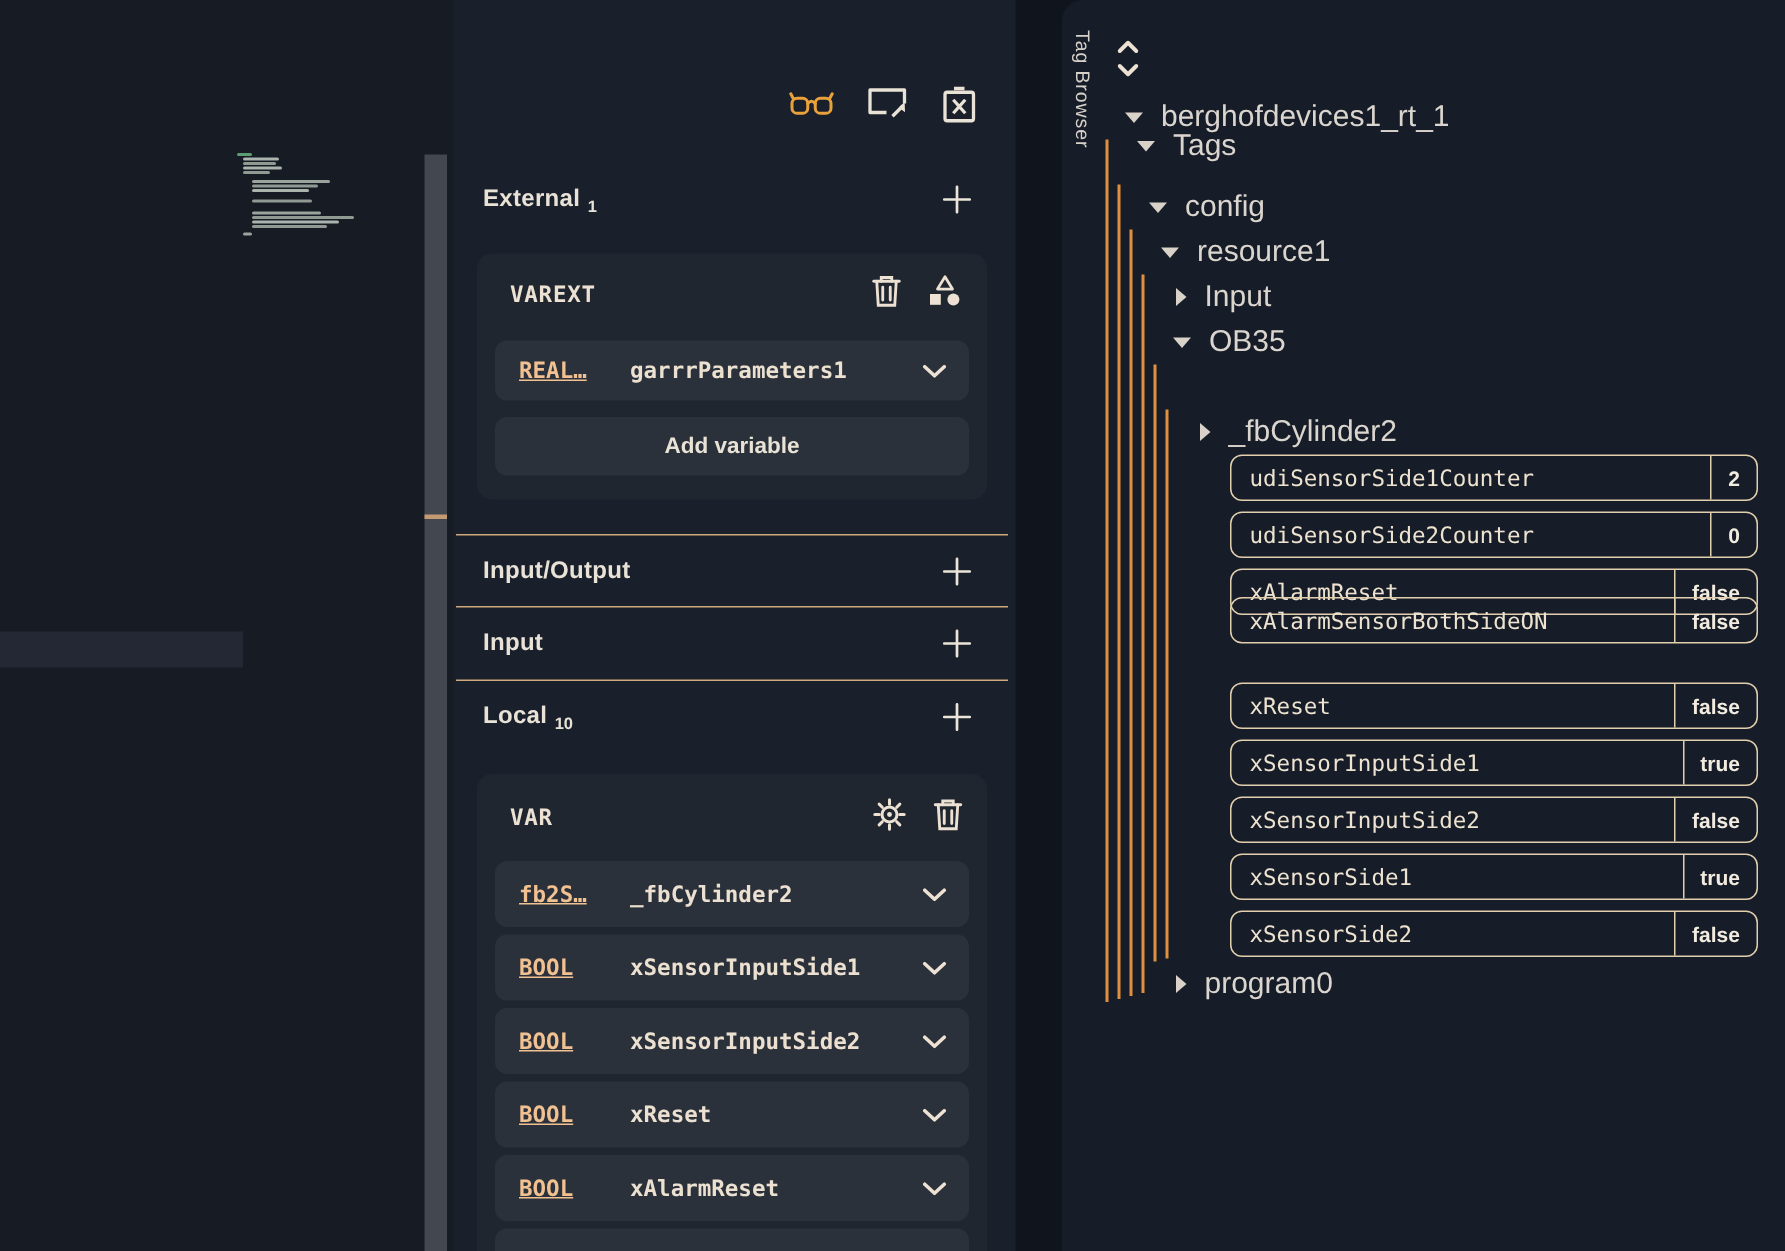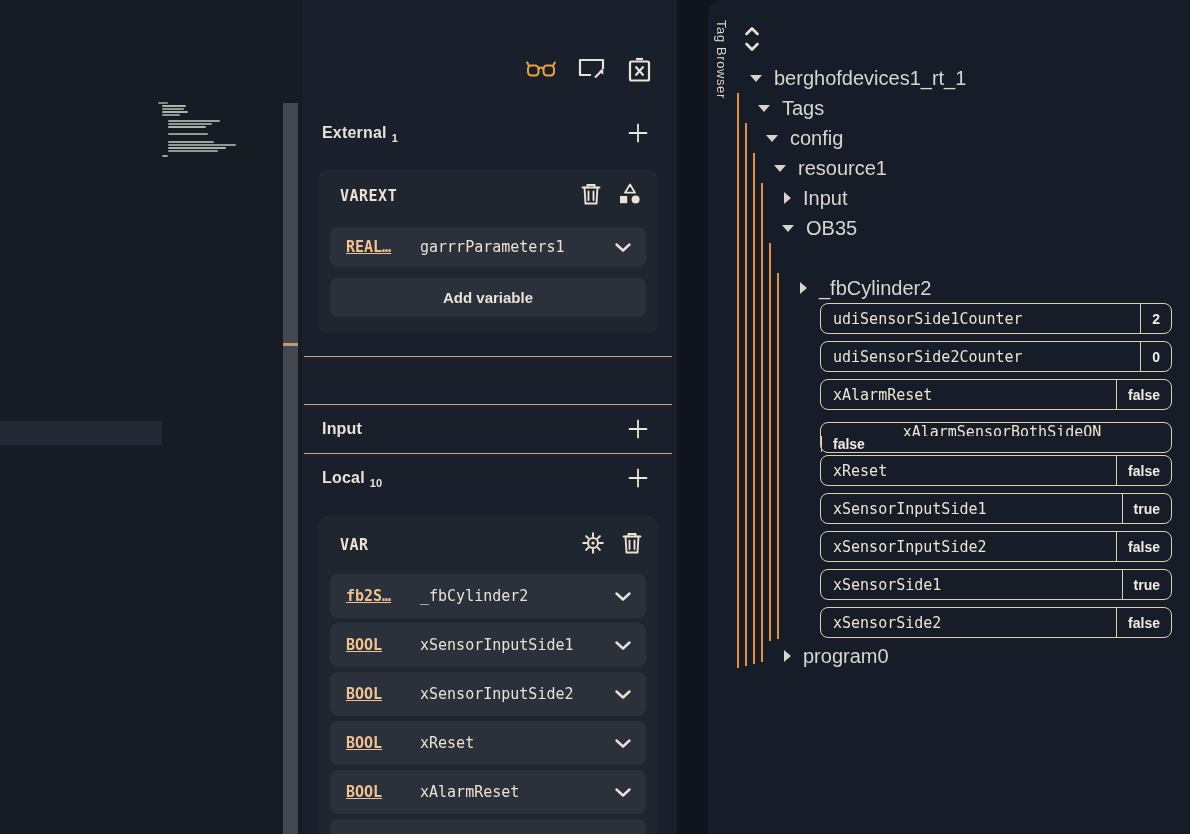--- a/index.html
+++ b/index.html
@@ -2,21 +2,21 @@
 <html><head>
 <meta charset="utf-8">
 <style>
   html,body{margin:0;padding:0;}
   body{
     width:1190px;height:834px;position:relative;overflow:hidden;
     background:#10141d;
     font-family:"Liberation Sans", sans-serif;
     -webkit-font-smoothing:antialiased;
   }
-  .mono{font-family:"DejaVu Sans Mono", monospace;}
+  .mono{font-family:"DejaVu Sans Mono", monospace;font-weight:bold;}
 
   
   .left-region{position:absolute;left:0;top:0;width:302px;height:834px;background:#161b24;}
   .minimap{position:absolute;left:158px;top:102px;width:84px;}
   .mm{height:2px;margin-bottom:1px;border-radius:1px;}
   .row-highlight{position:absolute;left:0;top:421px;width:162px;height:24px;background:#232834;}
   .v-scrollbar{position:absolute;left:283px;top:103px;width:15px;height:731px;background:#43474f;}
   .v-scrollbar .marker{position:absolute;left:0;top:240px;width:100%;height:3px;background:#c49a73;}
 
   
@@ -149,20 +149,28 @@
         <svg width="16" height="9" viewBox="0 0 16 9" fill="none" stroke="#ece1d2" stroke-width="2.4" stroke-linecap="round" stroke-linejoin="round">
             <path d="M1.5 1.5 L8 7.5 L14.5 1.5"></path>
           </svg>
       </span>
     </div>
     <div class="add-btn" style="top:109px;">Add variable</div>
   </div>
 
   <div class="divider" style="top:356px;"></div>
 
+  <div class="sec-head" style="top:363px;">
+    <span class="sec-title">Input/Output</span>
+    <span class="plus-btn">
+      <svg width="20" height="20" viewBox="0 0 20 20" stroke="#ece5da" stroke-width="1.8" stroke-linecap="round">
+          <path d="M10 1.5 V18.5 M1.5 10 H18.5"></path>
+        </svg>
+    </span>
+  </div>
 
   <div class="divider" style="top:404px;"></div>
 
   <div class="sec-head" style="top:411px;">
     <span class="sec-title">Input</span>
     <span class="plus-btn">
       <svg width="20" height="20" viewBox="0 0 20 20" stroke="#ece5da" stroke-width="1.8" stroke-linecap="round">
           <path d="M10 1.5 V18.5 M1.5 10 H18.5"></path>
         </svg>
     </span>
@@ -266,21 +274,21 @@
   <div class="guide" style="left:37px;top:123px;height:543px;"></div>
   <div class="guide" style="left:45px;top:153px;height:511px;"></div>
   <div class="guide" style="left:53px;top:183px;height:479px;"></div>
   <div class="guide" style="left:61px;top:243px;height:398px;"></div>
   <div class="guide" style="left:69px;top:273px;height:366px;"></div>
 
   <div class="tree-row" style="top:63px;padding-left:42px;">
     <span class="arr down"></span>
     <span>berghofdevices1_rt_1</span>
   </div>
-  <div class="tree-row" style="top:93px;padding-left:50px;">
+  <div class="tree-row" style="top:82px;padding-left:50px;">
     <span class="arr down"></span>
     <span>Tags</span>
   </div>
   <div class="tree-row" style="top:123px;padding-left:58px;">
     <span class="arr down"></span>
     <span>config</span>
   </div>
   <div class="tree-row" style="top:153px;padding-left:66px;">
     <span class="arr down"></span>
     <span>resource1</span>
@@ -303,21 +311,21 @@
     <span class="vval">2</span>
   </div>
   <div class="vchip" style="top:341px;">
     <span class="vlabel">udiSensorSide2Counter</span>
     <span class="vval">0</span>
   </div>
   <div class="vchip" style="top:379px;">
     <span class="vlabel">xAlarmReset</span>
     <span class="vval">false</span>
   </div>
-  <div class="vchip" style="top:422px;flex-direction:column;">
+  <div class="vchip" style="top:398px;">
     <span class="vlabel">xAlarmSensorBothSideON</span>
     <span class="vval">false</span>
   </div>
   <div class="vchip" style="top:455px;">
     <span class="vlabel">xReset</span>
     <span class="vval">false</span>
   </div>
   <div class="vchip" style="top:493px;">
     <span class="vlabel">xSensorInputSide1</span>
     <span class="vval">true</span>

